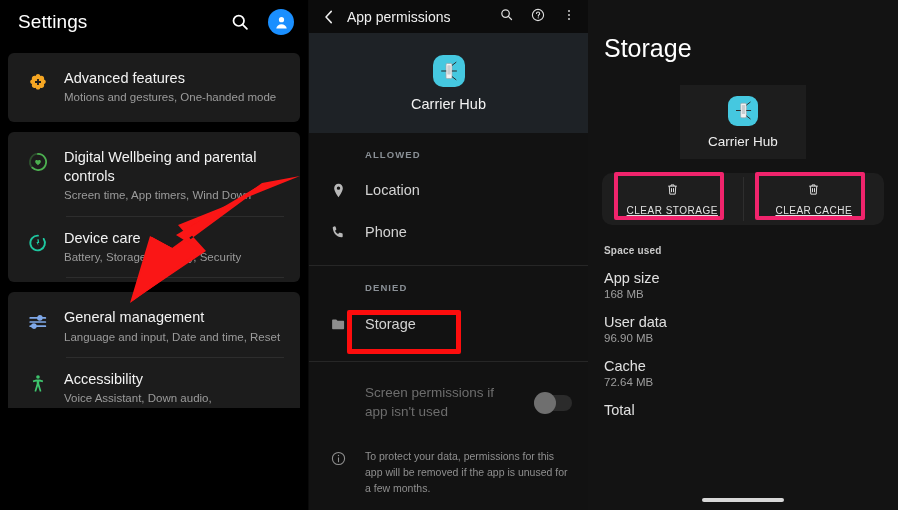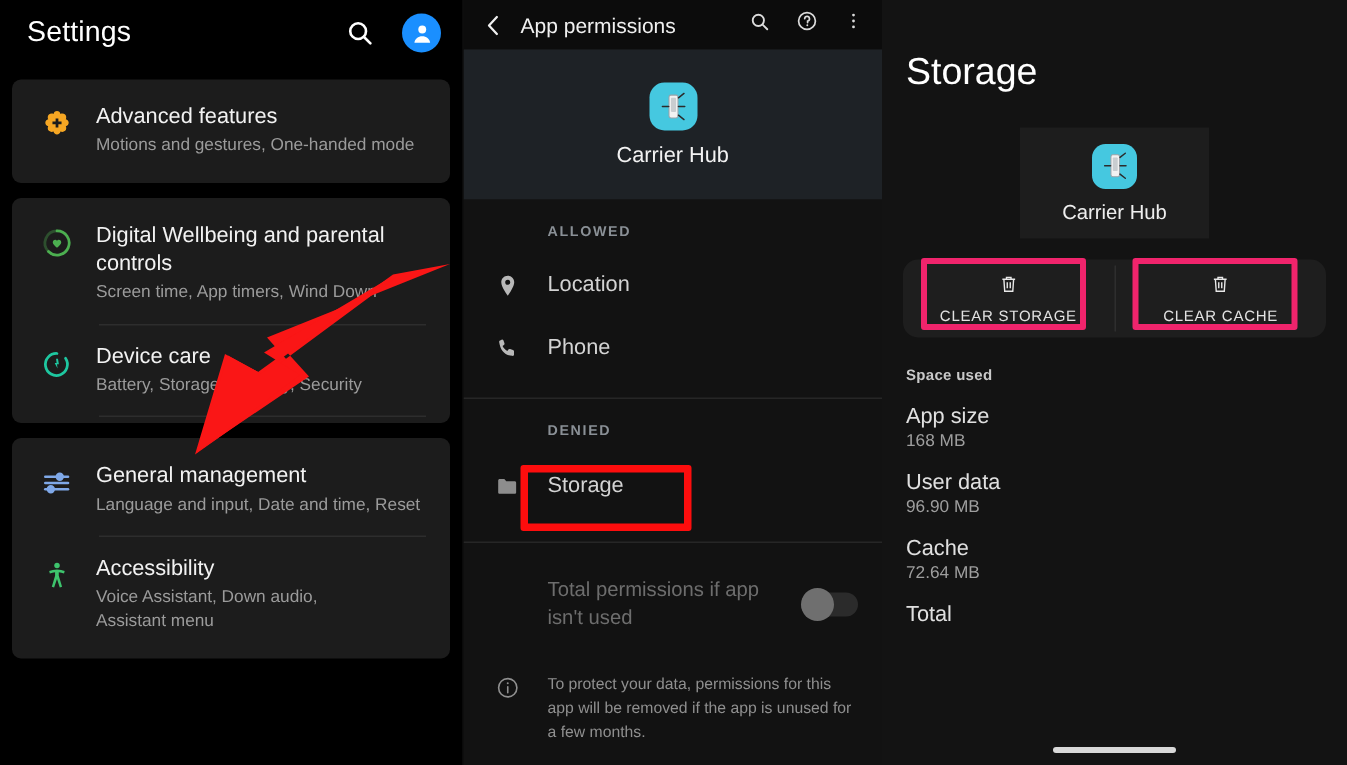--- a/index.html
+++ b/index.html
@@ -6,21 +6,21 @@
   html, body {
     width:898px; height:510px;
     background:#000;
     font-family:"Liberation Sans", sans-serif;
     overflow:hidden;
   }
   .screen { position:relative; width:898px; height:510px; display:flex; }
 
   
   .panel-settings {
-    width:308px; height:510px; background:#000;
+    width:308px; height:408px; background:#000;
     position:relative; flex:0 0 308px; overflow:hidden;
   }
   .set-topbar {
     height:44px; display:flex; align-items:center;
     padding:0 14px 0 18px; position:relative;
   }
   .set-title { font-size:19px; color:#fff; font-weight:400; letter-spacing:.1px; }
   .set-top-actions { margin-left:auto; display:flex; align-items:center; gap:18px; }
   .ic-search-white { width:20px; height:20px; }
   .avatar-blue {
@@ -115,21 +115,21 @@
 
   .btn-strip {
     margin:14px 14px 0 14px; height:52px; background:#1e1e1e;
     border-radius:10px; display:flex; align-items:center; position:relative;
   }
   .btn-strip .vsep { width:1px; height:44px; background:#2e2e2e; }
   .sbtn {
     flex:1; height:100%; display:flex; flex-direction:column;
     align-items:center; justify-content:center; gap:4px;
   }
-  .sbtn .blbl { font-size:10px; color:#e2e2e2; letter-spacing:.5px; font-weight:400; }
+  .sbtn .blbl { font-size:10px; color:#e2e2e2; letter-spacing:.5px; font-weight:400;text-decoration:underline; }
 
   .space-used-lbl {
     font-size:10px; color:#c9c9c9; font-weight:700; padding:20px 0 0 16px; letter-spacing:.2px;
   }
   .stat { padding:14px 0 0 16px; }
   .stat .sk { font-size:14.5px; color:#e0e0e0; }
   .stat .sv { font-size:11.5px; color:#9e9e9e; margin-top:2px; }
   .home-ind {
     position:absolute; bottom:8px; left:50%; transform:translateX(-50%);
     width:82px; height:4px; border-radius:2px; background:#d8d8d8;
@@ -328,21 +328,21 @@
             <path d="M3 6.2c0-.8.6-1.4 1.4-1.4h4.4l1.8 2h7.9c.8 0 1.4.6 1.4 1.4v9.1c0 .8-.6 1.4-1.4 1.4H4.4c-.8 0-1.4-.6-1.4-1.4z"></path>
           </svg>
         </span>
         <span class="plbl">Storage</span>
       </div>
 
       <div class="perm-hr" style="margin-top:15px"></div>
     </div>
 
     <div class="perm-toggle-row">
-      <span class="ptl">Total permissions if app isn't used</span>
+      <span class="ptl">Screen permissions if app isn't used</span>
       <span class="switch">
         <span class="knob"></span>
       </span>
     </div>
 
     <div class="perm-info-row">
       <span class="iic">
         <svg viewBox="0 0 24 24" width="17" height="17" fill="none" stroke="#8f8f8f" stroke-width="1.5">
           <circle cx="12" cy="12" r="8.6"></circle>
           <line x1="12" y1="11" x2="12" y2="16.6" stroke-linecap="round"></line>

